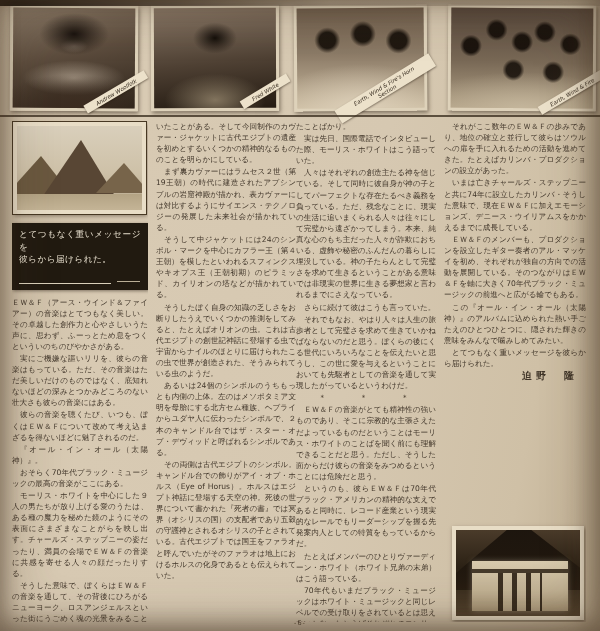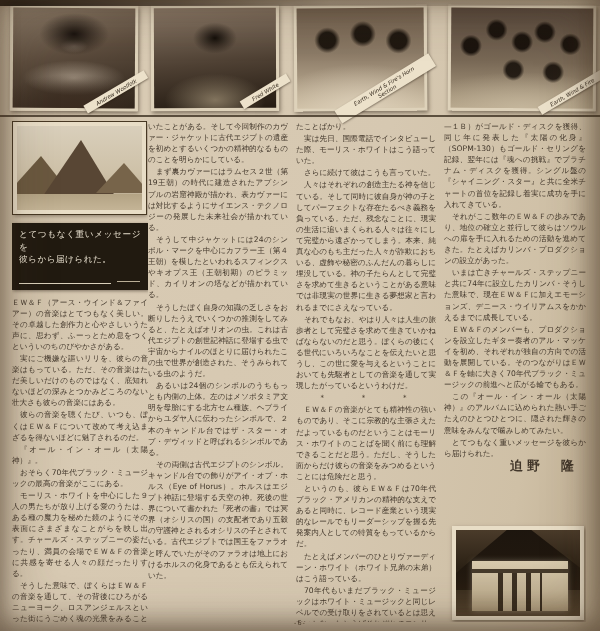--- a/index.html
+++ b/index.html
@@ -50,43 +50,43 @@
     background:#ece1ca;color:#352a1e;font-size:5.5px;line-height:6px;font-style:italic;
     padding:1.5px 12px;text-align:center;box-shadow:0 1px 2px rgba(40,28,16,.5);white-space:normal;max-width:86px;}
   
   .rule{position:absolute;top:115px;left:0;width:600px;height:2px;background:#332718;opacity:.75;}
   
   .content{position:absolute;top:121px;left:12px;width:582px;height:501px;display:flex;z-index:2;}
   .col{font-size:7.6px;line-height:11.1px;text-align:justify;overflow:hidden;}
   .col p{margin:0 0 1px 0;text-indent:8px;}
   .col p.cont{text-indent:0;}
   .c1{width:136px;}
-  .c2{width:140px;}
-  .c3{width:140px;margin-left:8px;}
+  .c2{width:140px;margin-left:8px;}
+  .c3{width:140px;}
   .c4{width:142px;margin-left:8px;position:relative;}
   .stars{text-align:center;letter-spacing:13px;text-indent:13px;margin:2px 0;color:#4a3e30;}
   
   .pyrframe{height:84px;border:4px solid #e8ddc6;outline:1px solid #473823;margin:1px 2px 0 1px;
     position:relative;overflow:hidden;box-shadow:1px 2px 4px rgba(45,32,20,.45);
     background:linear-gradient(180deg,#d9cfbb 0%,#cec1a8 55%,#b6a78c 100%);}
   .pyr{position:absolute;width:0;height:0;border-style:solid;border-color:transparent;}
   .pyrL{left:-10px;bottom:16px;border-left-width:34px;border-right-width:30px;border-bottom:38px solid #6a583f;}
   .pyrC{left:26px;bottom:14px;border-left-width:38px;border-right-width:34px;border-bottom:56px solid #584634;}
   .pyrR{right:-8px;bottom:17px;border-left-width:28px;border-right-width:26px;border-bottom:30px solid #77644a;}
   .ground{position:absolute;left:0;right:0;bottom:0;height:16px;
     background:linear-gradient(180deg,#b3a384,#c4b496);}
   
   .banner{margin-top:9px;background:#211a10;color:#ebe3d1;padding:5px 7px 6px 7px;
     font-size:8.6px;line-height:12.5px;letter-spacing:.5px;box-shadow:1px 1px 3px rgba(40,28,16,.5);}
   .banner .l2wrap{display:flex;align-items:flex-end;}
   .banner .l2{border-bottom:1px solid #d9d0ba;padding-bottom:17px;}
   .banner .tail{flex:1;border-bottom:1px solid #b9ae96;margin:0 1px 2px 6px;}
   .c1 .text{margin-top:7px;}
   
-  .sig{text-align:right;margin-top:7px;padding-right:8px;font-size:13px;font-weight:bold;letter-spacing:4px;text-indent:0;}
+  .sig{text-align:right;margin-top:7px;padding-right:8px;font-size:10px;font-weight:bold;letter-spacing:4px;text-indent:0;}
   
   .temple-photo{position:absolute;right:2px;bottom:2px;width:124px;height:86px;
     border:4px solid #e8ddc6;box-shadow:1px 2px 4px rgba(45,32,20,.5);overflow:hidden;
     background:linear-gradient(180deg,#4a3b2a 0%,#2a2014 45%,#51412c 100%);}
   .temple-pyr{position:absolute;left:-20px;top:-10px;width:150px;height:70px;
     background:linear-gradient(180deg,#16100a,#241a10);clip-path:polygon(0 100%,55% 0,115% 100%);opacity:.9;}
   .temple{position:absolute;left:16px;right:12px;bottom:5px;height:50px;
     background:linear-gradient(180deg,#d8caae 0%,#c0b092 60%,#a08e70 100%);
     box-shadow:0 0 6px rgba(235,222,195,.35);}
   .temple::before{content:"";position:absolute;left:26px;right:26px;top:12px;bottom:0;
@@ -157,33 +157,32 @@
       <p>そうして中ジャケットには24のシンボル・マークを中心にカフラー王（第４王朝）を模したといわれるスフィンクスやキオプス王（王朝初期）のピラミッド、カイリオンの塔などが描かれている。</p>
       <p>そうしたぼく自身の知識の乏しさをお断りしたうえでいくつかの推測をしてみると、たとえばオリオンの虫。これは古代エジプトの創世記神話に登場する虫で宇宙からナイルのほとりに届けられたこの虫で世界が創造された、そうみられている虫のようだ。</p>
       <p>あるいは24個のシンボルのうちもっとも内側の上体。左のはメソポタミア文明を母胎にする北方セム種族、ヘブライからユダヤ人に伝わったシンボルで、２本のキャンドル台ではザ・スター・オブ・デヴィッドと呼ばれるシンボルである。</p>
       <p>その両側は古代エジプトのシンボル。キャンドル台での飾りがアイ・オブ・ホルス（Eye of Horus）。ホルスはエジプト神話に登場する天空の神。死後の世界について書かれた『死者の書』では冥界（オシリスの国）の支配者であり五穀の守護神とされるオシリスの子とされている。古代エジプトでは国王をファラオと呼んでいたがそのファラオは地上におけるホルスの化身であるとも伝えられていた。</p>
 
     </div>
 
     <div class="col c3">
       <p class="cont">たことばかり。</p>
       <p>実は先日、国際電話でインタビューした際、モーリス・ホワイトはこう語っていた。</p>
+      <p>人々はそれぞれの創造主たる神を信じている。そして同時に彼自身が神の子としてパーフェクトな存在たるべき義務を負っている。ただ、残念なことに、現実の生活に追いまくられる人々は往々にして完璧から遠ざかってしまう。本来、純真な心のもち主だった人々が詐欺におちいる、虚飾や秘密のふんだんの暮らしに埋没している。神の子たらんとして完璧さを求めて生きるということがある意味では非現実の世界に生きる夢想家と言われるまでにさえなっている。</p>
       <p>さらに続けて彼はこうも言っていた。</p>
-      <p>人々はそれぞれの創造主たる神を信じている。そして同時に彼自身が神の子としてパーフェクトな存在たるべき義務を負っている。ただ、残念なことに、現実の生活に追いまくられる人々は往々にして完璧から遠ざかってしまう。本来、純真な心のもち主だった人々が詐欺におちいる、虚飾や秘密のふんだんの暮らしに埋没している。神の子たらんとして完璧さを求めて生きるということがある意味では非現実の世界に生きる夢想家と言われるまでにさえなっている。</p>
       <p>それでもなお、やはり人々は人生の旅歩者として完璧さを求めて生きていかねばならないのだと思う。ぼくらの後にくる世代にいろいろなことを伝えたいと思うし、この世に愛を与えるということにおいても先駆者としての音楽を通して実現したがっているというわけだ。</p>
       <p class="stars">＊　＊　＊</p>
       <p>ＥＷ＆Ｆの音楽がとても精神性の強いものであり、そこに宗教的な主張さえただよっているものだということはモーリス・ホワイトのことばを聞く前にも理解できることだと思う。ただし、そうした面からだけ彼らの音楽をみつめるということには危険だと思う。</p>
       <p>というのも、彼らＥＷ＆Ｆは70年代ブラック・アメリカンの精神的な支えであると同時に、レコード産業という現実的なレールでもリーダーシップを握る先発案内人としての特質をもっているからだ。</p>
       <p>たとえばメンバーのひとりヴァーディーン・ホワイト（ホワイト兄弟の末弟）はこう語っている。</p>
       <p>70年代もいまだブラック・ミュージックはホワイト・ミュージックと同じレベルでの受け取りをされているとは思えないかな。たとえばそれぞれのコンサート活動に関しての動員数にもそれは表れているはずだ。ミュージック・ビジネスの世界でのブラックの問題、それが問題にされなければならないことだと思う。</p>
 
     </div>
 
     <div class="col c4">
-      <p class="cont">—１Ｂ）がゴールド・ディスクを獲得、同じ年に発表した『太陽の化身』（SOPM-130）もゴールド・セリングを記録、翌年には『魂への挑戦』でプラチナム・ディスクを獲得。シングル盤の『シャイニング・スター』と共に全米チャートの首位を記録し着実に成功を手に入れてきている。</p>
       <p>それがここ数年のＥＷ＆Ｆの歩みであり、地位の確立と並行して彼らはソウルへの扉を手に入れるための活動を進めてきた。たとえばカリンバ・プロダクションの設立があった。</p>
       <p>いまは亡きチャールズ・ステップニーと共に74年に設立したカリンバ・そうした意味で、現在ＥＷ＆Ｆに加えエモーションズ、デニース・ウイリアムスをかかえるまでに成長している。</p>
       <p>ＥＷ＆Ｆのメンバーも、プロダクションを設立したギター奏者のアル・マッケイを初め、それぞれが独自の方向での活動を展開している。そのつながりはＥＷ＆Ｆを軸に大きく70年代ブラック・ミュージックの前進へと広がる輪でもある。</p>
       <p>この『オール・イン・オール（太陽神）』のアルバムに込められた熱い手ごたえのひとつひとつに、隠された輝きの意味をみんなで噛みしめてみたい。</p>
       <p>とてつもなく重いメッセージを彼らから届けられた。</p>
       <p class="sig">迫野　隆</p>
       <div class="temple-photo">
         <div class="temple-pyr"></div>
         <div class="temple"></div>
       </div>

